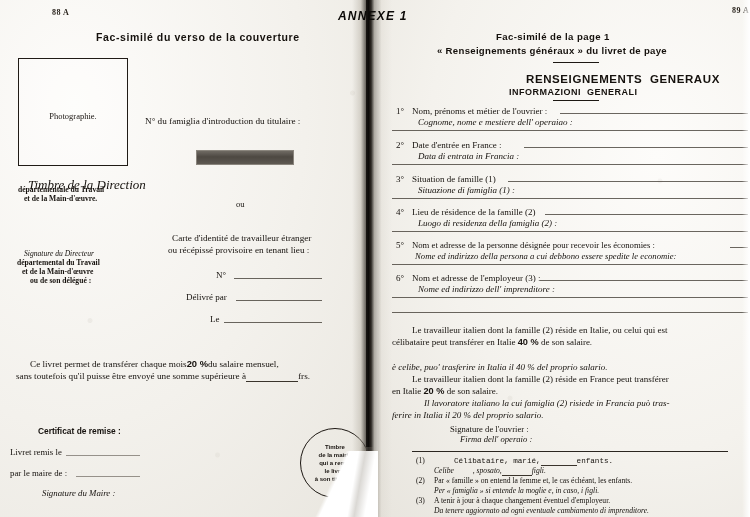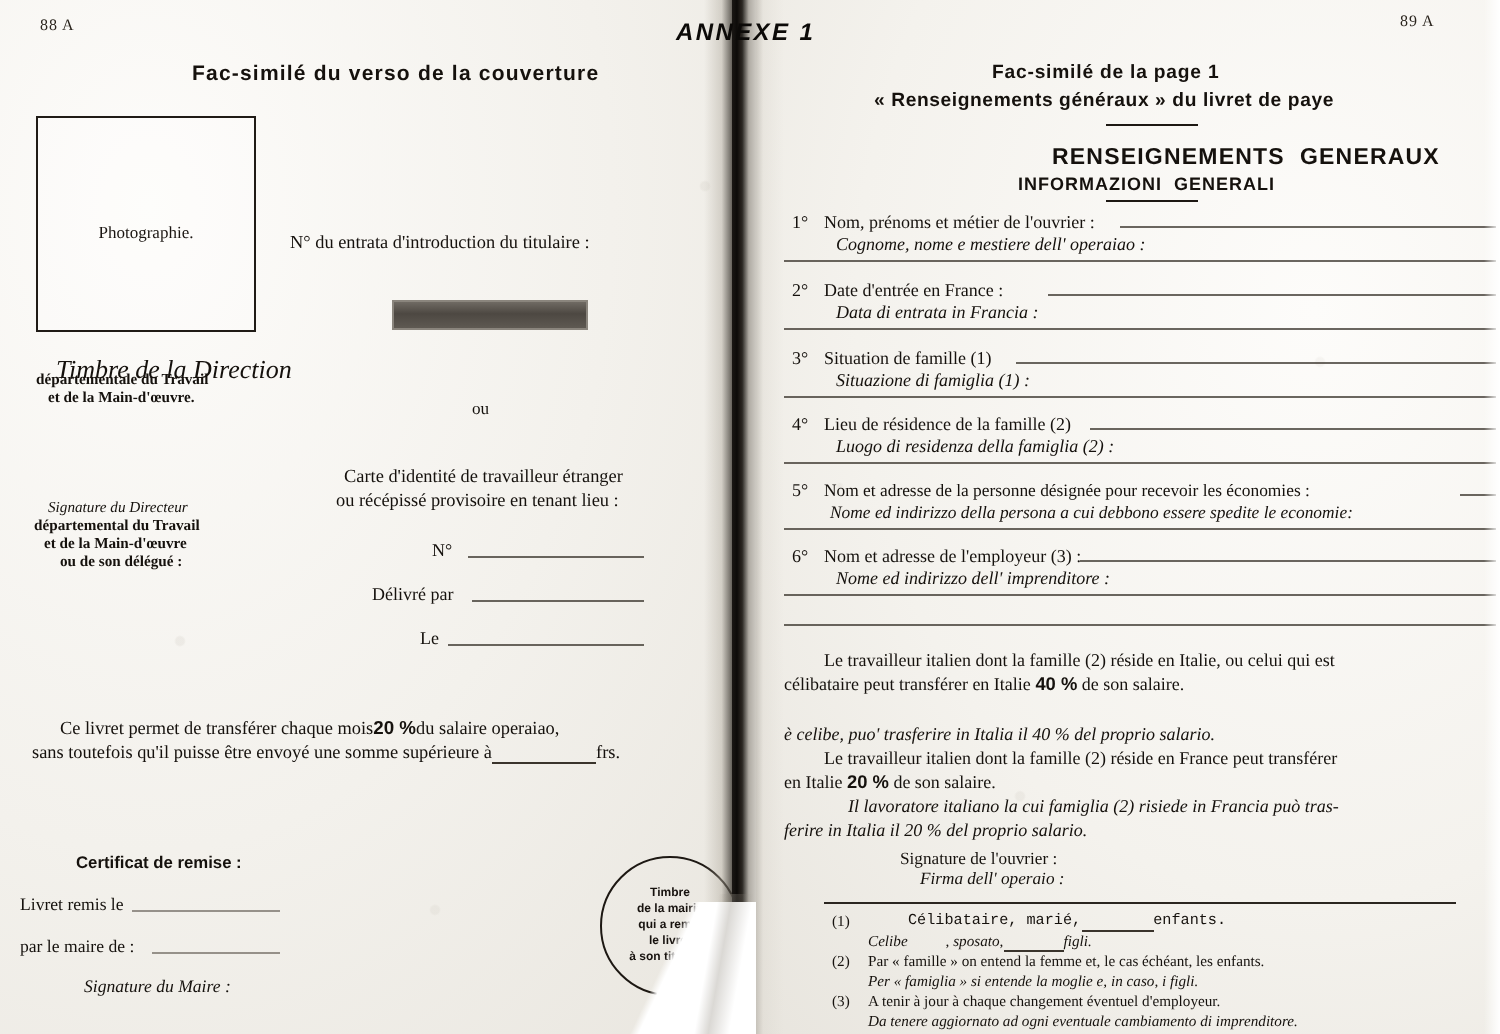--- a/index.html
+++ b/index.html
@@ -63,22 +63,22 @@
   .edge-right{
     position:absolute;right:0;top:0;bottom:0;width:8px;
     background:linear-gradient(to right, rgba(255,255,255,0), #ffffff);
   }
   
   .t{position:absolute;color:#15110d;white-space:pre;line-height:1.18;}
   .b{font-weight:bold;}
   .i{font-style:italic;text-align:center;}
   .sans{font-family:"Liberation Sans", sans-serif;}
   .folio{
-    font-family:"Liberation Serif", serif;font-weight:normal;font-size:8px;
-    letter-spacing:.5px;color:#2a241d;
+    font-family:"Liberation Serif", serif;font-weight:bold;font-size:8px;
+    letter-spacing:.5px;color:#2a241d;margin-left:32px;
   }
   
   .photo-box{
     position:absolute;left:18px;top:58px;width:108px;height:106px;
     border:1.6px solid #201b16;background:rgba(255,255,255,.25);
   }
   .photo-label{
     position:absolute;left:0;right:0;top:52px;text-align:center;
     font-size:8.5px;color:#1a1511;
   }
@@ -130,38 +130,38 @@
 
   <div class="t i" style="left:28px;top:177px;font-size:13px;">Timbre de la Direction</div>
   <div class="t" style="left:18px;top:186px;font-size:7.6px;font-weight:bold;">départementale du Travail</div>
   <div class="t" style="left:24px;top:195px;font-size:7.6px;font-weight:bold;">et de la Main-d'œuvre.</div>
 
   <div class="t i" style="left:24px;top:250px;font-size:7.6px;">Signature du Directeur</div>
   <div class="t" style="left:17px;top:259px;font-size:7.6px;font-weight:bold;">départemental du Travail</div>
   <div class="t" style="left:22px;top:268px;font-size:7.6px;font-weight:bold;">et de la Main-d'œuvre</div>
   <div class="t" style="left:30px;top:277px;font-size:7.6px;font-weight:bold;">ou de son délégué :</div>
 
-  <div class="t" style="left:145px;top:116px;font-size:9.2px;">N° du entrata d'introduction du titulaire :</div>
+  <div class="t" style="left:145px;top:116px;font-size:9.2px;">N° du famiglia d'introduction du titulaire :</div>
   <div class="redact"></div>
 
   <div class="t" style="left:236px;top:199px;font-size:8.6px;">ou</div>
 
   <div class="t" style="left:172px;top:233px;font-size:9.2px;">Carte d'identité de travailleur étranger</div>
   <div class="t" style="left:168px;top:245px;font-size:9.2px;">ou récépissé provisoire en tenant lieu :</div>
 
   <div class="t" style="left:216px;top:270px;font-size:9px;">N°</div>
   <div class="rule" style="left:234px;top:278px;width:88px;"></div>
 
   <div class="t" style="left:186px;top:292px;font-size:9px;">Délivré par</div>
   <div class="rule" style="left:236px;top:300px;width:86px;"></div>
 
   <div class="t" style="left:210px;top:314px;font-size:9px;">Le</div>
   <div class="rule" style="left:224px;top:322px;width:98px;"></div>
 
-  <div class="t" style="left:30px;top:358px;font-size:9.2px;"><span>Ce livret permet de transférer chaque mois</span><span class="sans b" style="font-size:9.4px;">20 %</span><span>du salaire operaiao,</span></div>
+  <div class="t" style="left:30px;top:358px;font-size:9.2px;"><span>Ce livret permet de transférer chaque mois</span><span class="sans b" style="font-size:9.4px;">20 %</span><span>du salaire mensuel,</span></div>
 
   <div class="t" style="left:16px;top:371px;font-size:9.2px;"><span>sans toutefois qu'il puisse être envoyé une somme supérieure à</span><span class="blankline" style="width:52px;height:9px;"></span><span>frs.</span></div>
 
   <div class="t sans b" style="left:38px;top:427px;font-size:8.4px;">Certificat de remise :</div>
 
   <div class="t" style="left:10px;top:447px;font-size:8.8px;">Livret remis le</div>
   <div class="rule-soft" style="left:66px;top:455px;width:74px;"></div>
 
   <div class="t" style="left:10px;top:468px;font-size:8.8px;">par le maire de :</div>
   <div class="rule-soft" style="left:76px;top:476px;width:64px;"></div>

